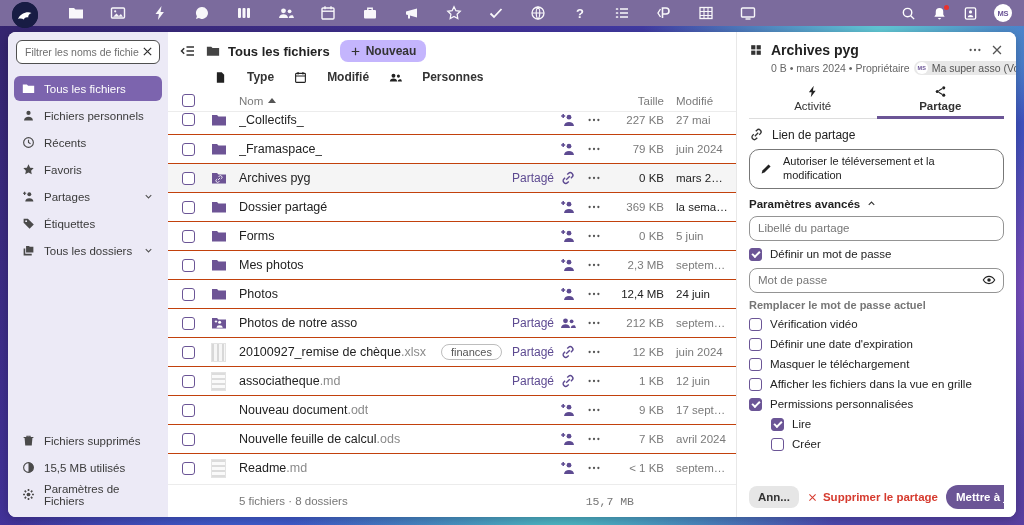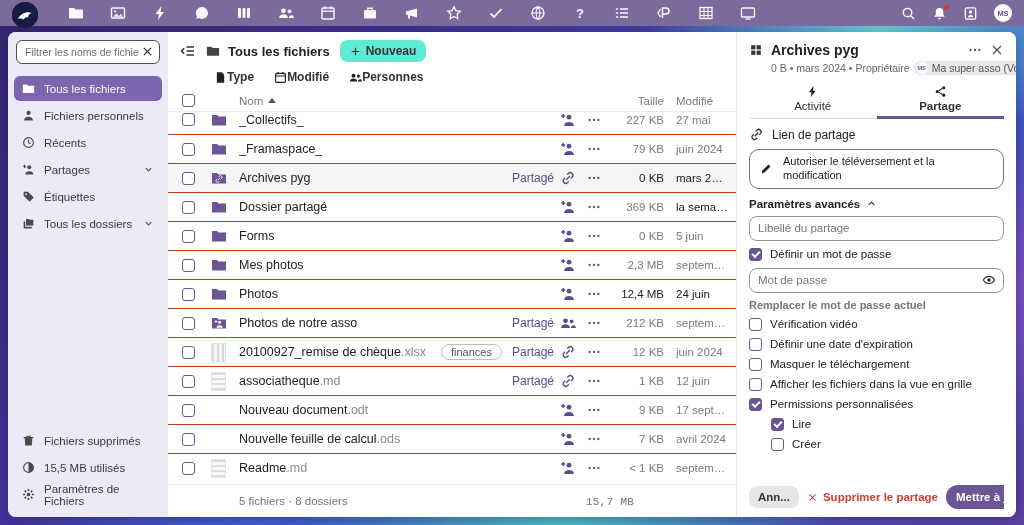--- a/index.html
+++ b/index.html
@@ -47,25 +47,25 @@
   .navitem.active .nico { color:#fff; }
   .navitem .chev { margin-left:auto; width:11px; height:11px; color:#555; }
   .sb-footer { margin-top:auto; padding:2px 6px 8px 6px; }
 
   
   .main { flex:1; display:flex; flex-direction:column; min-width:0; background:#fff; }
   .m-head { display:flex; align-items:center; padding:8px 12px 2px 12px; gap:10px; }
   .togg { width:16px; height:16px; color:#333; cursor:pointer; }
   .crumb { display:flex; align-items:center; gap:8px; font-size:13px; font-weight:bold; color:#222; cursor:pointer; }
   .crumb .cico { width:14px; height:14px; color:#444; }
-  .newbtn { display:flex; align-items:center; gap:5px; background:#5eead4; border-radius:8px; padding:4px 10px;
+  .newbtn { display:flex; align-items:center; gap:5px; background:#c4b5fd; border-radius:8px; padding:4px 10px;
             font-size:12px; font-weight:bold; color:#333; cursor:pointer; }
   .newbtn .pico { width:11px; height:11px; }
   .chips { display:flex; align-items:center; gap:20px; padding:6px 12px 6px 46px; }
-  .chip { display:flex; align-items:center; gap:0; font-size:12px; font-weight:bold; color:#333; cursor:pointer; }
+  .chip { display:flex; align-items:center; gap:20px; font-size:12px; font-weight:bold; color:#333; cursor:pointer; }
   .chip .chico { width:13px; height:13px; color:#222; }
   .thead { display:flex; align-items:center; padding:4px 8px 4px 14px; color:#7a7a7a; font-size:11.5px;
            border-bottom:1px solid #ececec; }
   .thead .cb { margin-right:14px; }
   .sortname { display:flex; align-items:center; gap:5px; margin-left:30px; cursor:pointer; }
   .tri { width:0; height:0; border-left:4px solid transparent; border-right:4px solid transparent;
          border-bottom:5px solid #555; }
   .th-right { margin-left:auto; display:flex; align-items:center; }
   .th-size { width:58px; text-align:right; }
   .th-date { width:64px; padding-left:12px; }
@@ -433,20 +433,26 @@
         <span>Fichiers personnels</span>
       </div>
       <div class="navitem">
         <svg class="ic nico">
             <use href="#sy-clock"></use>
           </svg>
         <span>Récents</span>
       </div>
       <div class="navitem">
         <svg class="ic nico">
+            <use href="#sy-star"></use>
+          </svg>
+        <span>Favoris</span>
+      </div>
+      <div class="navitem">
+        <svg class="ic nico">
             <use href="#sy-person-plus"></use>
           </svg>
         <span>Partages</span>
         <svg class="ic chev">
             <use href="#sy-chev-d"></use>
           </svg>
       </div>
       <div class="navitem">
         <svg class="ic nico">
             <use href="#sy-tag"></use>

